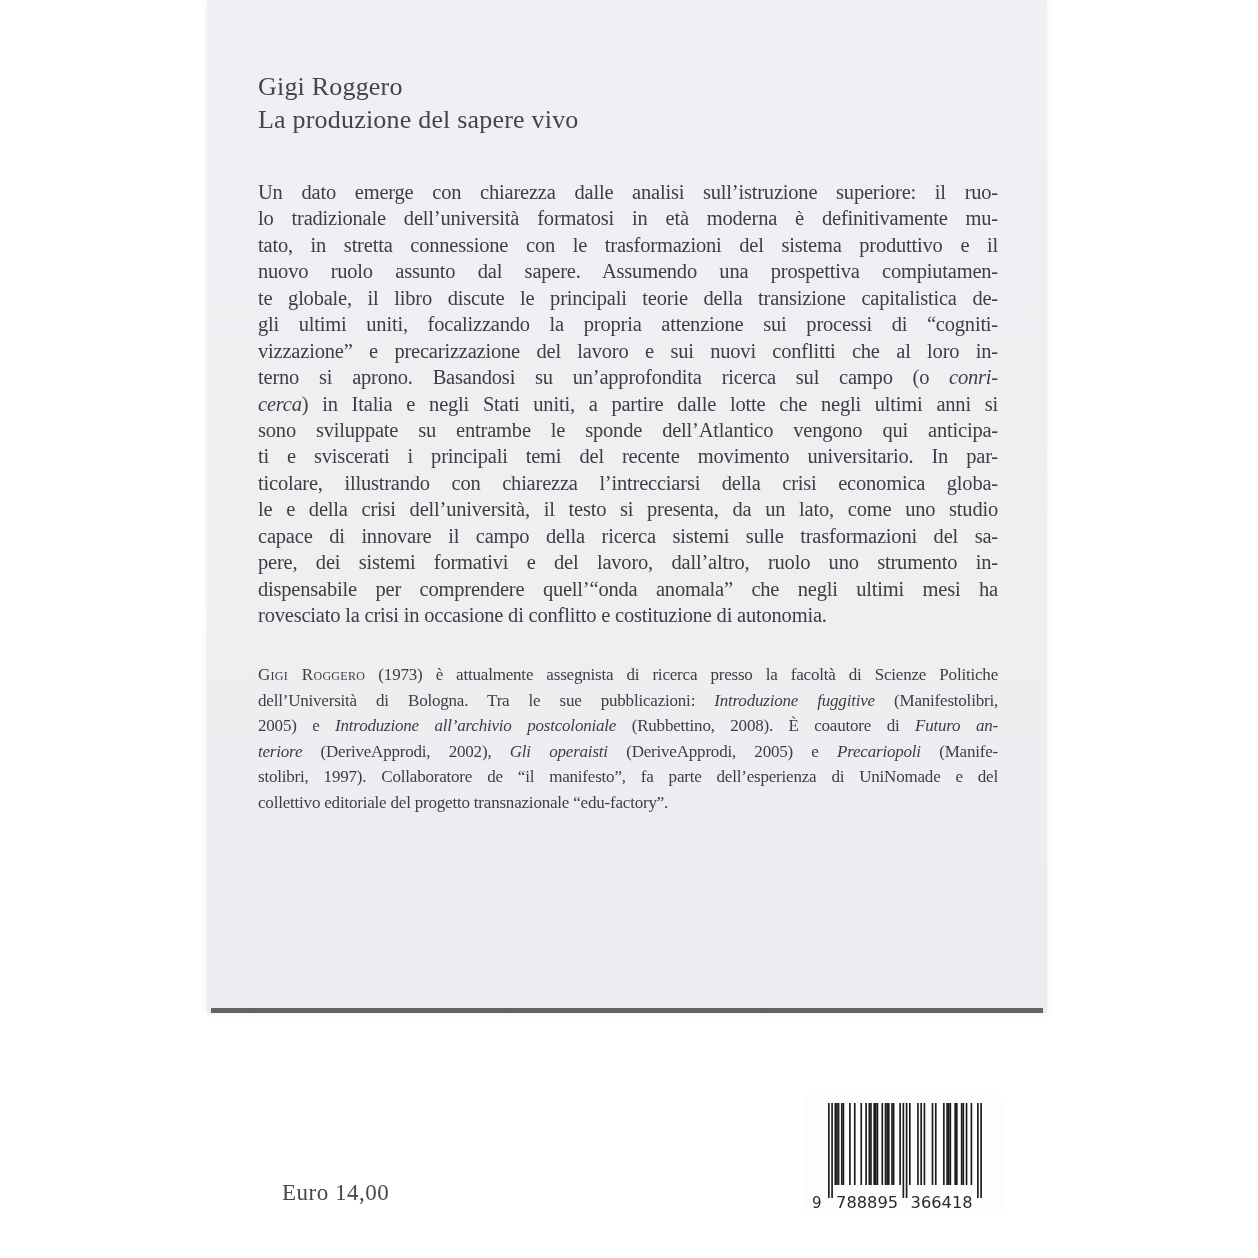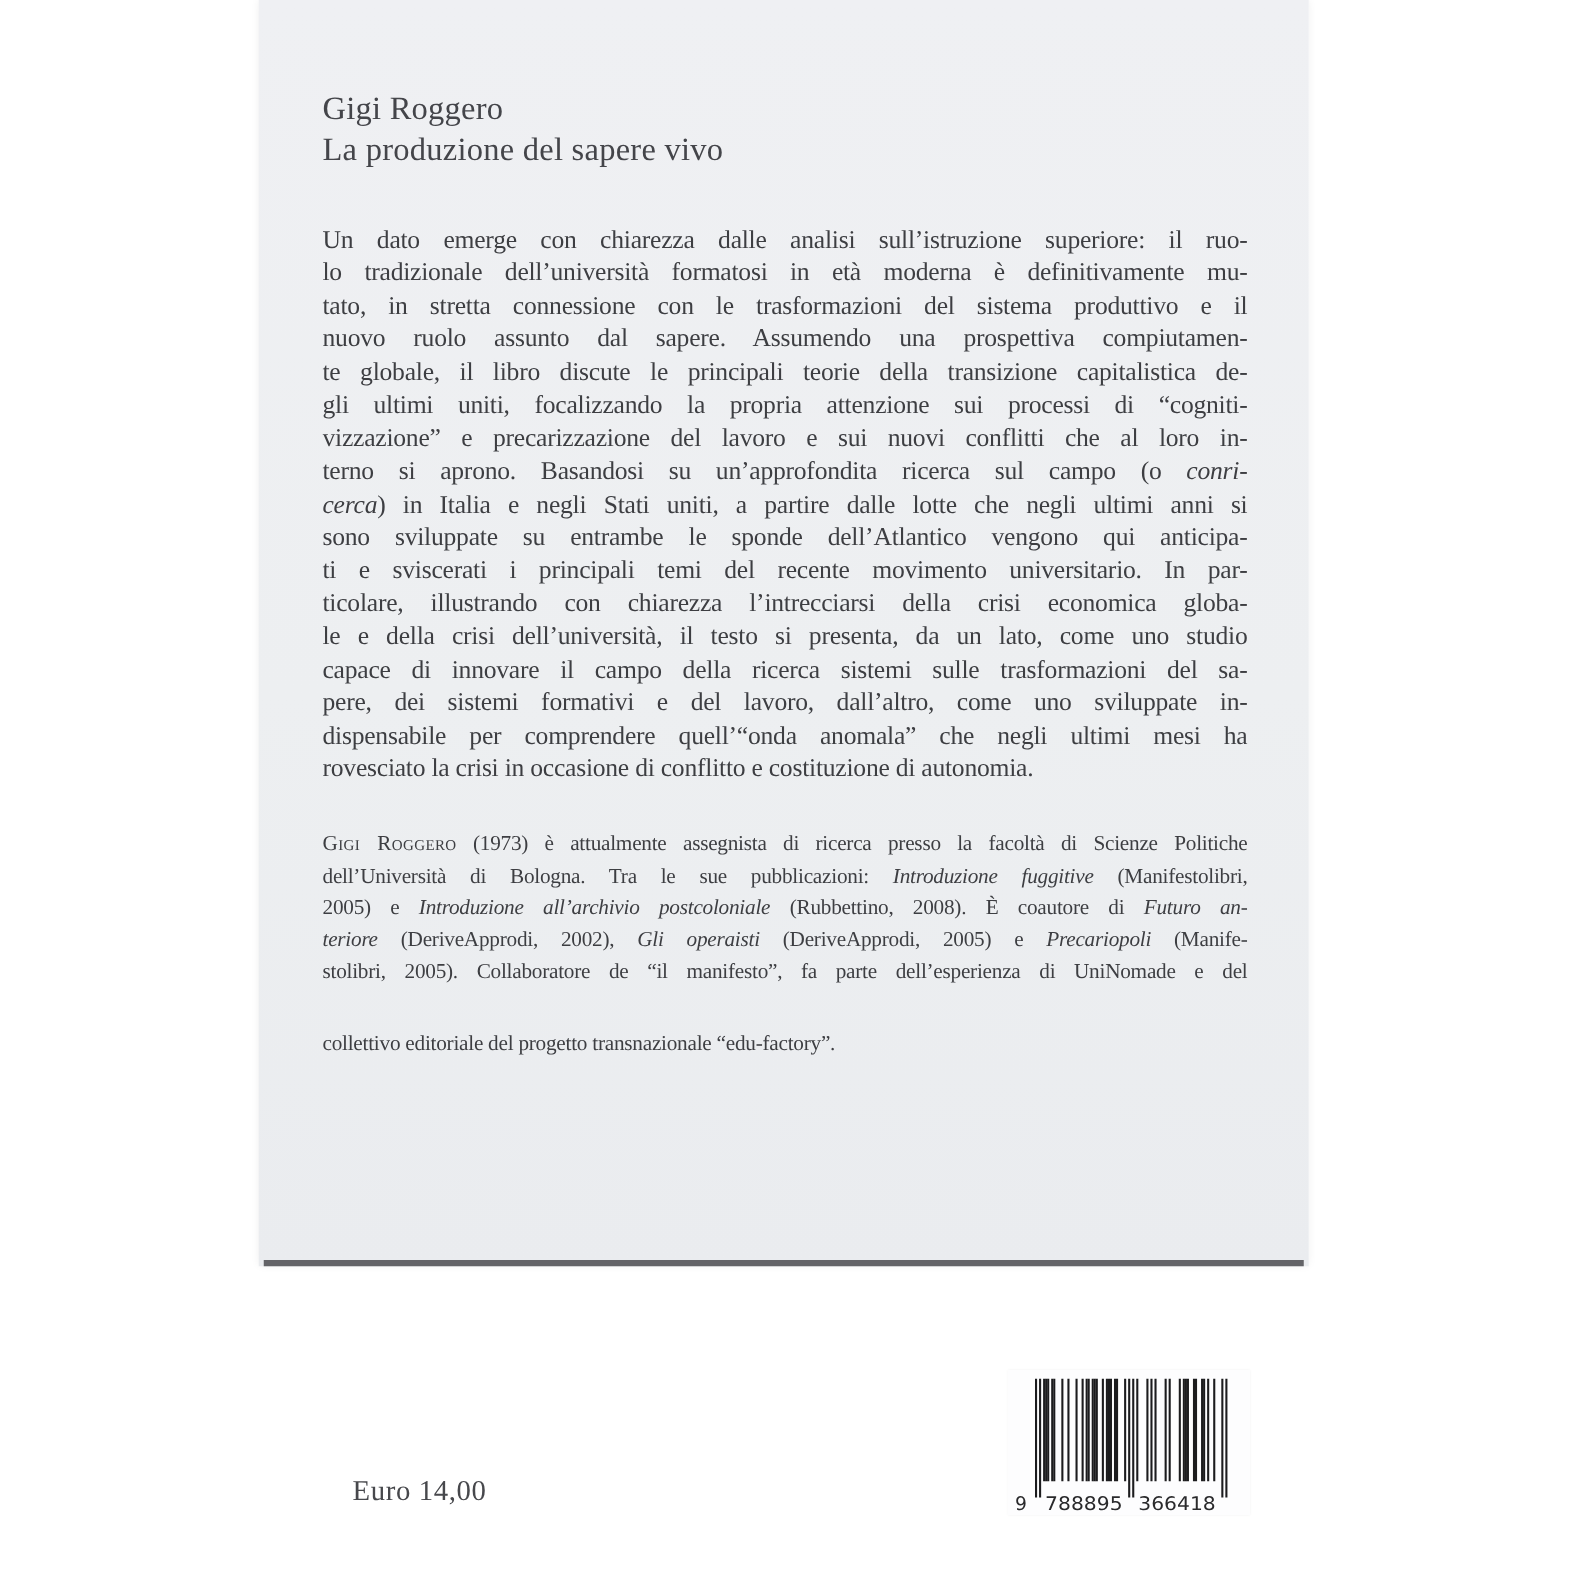--- a/index.html
+++ b/index.html
@@ -18,21 +18,21 @@
     position:absolute;left:51px;top:163px;width:740px;
     font-size:20.5px;color:#3d3e42;letter-spacing:-0.2px;margin-top:16px;
   }
   .synopsis .line{height:26.45px;line-height:26.45px;text-align:justify;text-align-last:justify;overflow:hidden;}
   .synopsis .line:last-child{text-align-last:left;}
   .bio{
     position:absolute;left:51px;top:662px;width:740px;
     font-size:17px;color:#3d3e42;letter-spacing:-0.2px;
   }
   .bio .line{height:25.6px;line-height:25.6px;text-align:justify;text-align-last:justify;overflow:hidden;}
-  .bio .line:last-child{text-align-last:left;margin-top:32px;}
+  .bio .line:last-child{text-align-last:left;}
   .it{font-style:italic;}
   .sc{font-variant:small-caps;letter-spacing:0.3px;}
   .price{position:absolute;left:51px;top:1180px;font-size:23px;color:#47484c;letter-spacing:0.5px;margin-left:24px;}
   .barcode-box{
     position:absolute;left:599px;top:1096px;width:194px;height:116px;
     background:#fdfdfe;box-shadow:0 0 2px rgba(0,0,0,0.06);
   }
   .barcode-box svg{display:block;}
   .bottom-edge{
     position:absolute;left:4px;right:4px;bottom:0;height:5px;
@@ -57,31 +57,31 @@
       <div class="line"><span>te globale, il libro discute le principali teorie della transizione capitalistica de-</span></div>
       <div class="line"><span>gli ultimi uniti, focalizzando la propria attenzione sui processi di “cogniti-</span></div>
       <div class="line"><span>vizzazione” e precarizzazione del lavoro e sui nuovi conflitti che al loro in-</span></div>
       <div class="line"><span>terno si aprono. Basandosi su un’approfondita ricerca sul campo (o </span><span class="it">conri-</span></div>
       <div class="line"><span class="it">cerca</span><span>) in Italia e negli Stati uniti, a partire dalle lotte che negli ultimi anni si</span></div>
       <div class="line"><span>sono sviluppate su entrambe le sponde dell’Atlantico vengono qui anticipa-</span></div>
       <div class="line"><span>ti e sviscerati i principali temi del recente movimento universitario. In par-</span></div>
       <div class="line"><span>ticolare, illustrando con chiarezza l’intrecciarsi della crisi economica globa-</span></div>
       <div class="line"><span>le e della crisi dell’università, il testo si presenta, da un lato, come uno studio</span></div>
       <div class="line"><span>capace di innovare il campo della ricerca sistemi sulle trasformazioni del sa-</span></div>
-      <div class="line"><span>pere, dei sistemi formativi e del lavoro, dall’altro, come uno sviluppate in-</span></div>
+      <div class="line"><span>pere, dei sistemi formativi e del lavoro, dall’altro, ruolo uno strumento in-</span></div>
       <div class="line"><span>dispensabile per comprendere quell’“onda anomala” che negli ultimi mesi ha</span></div>
       <div class="line"><span>rovesciato la crisi in occasione di conflitto e costituzione di autonomia.</span></div>
     </div>
 
   <div class="bio">
       <div class="line"><span class="sc">Gigi Roggero</span><span> (1973) è attualmente assegnista di ricerca presso la facoltà di Scienze Politiche</span></div>
       <div class="line"><span>dell’Università di Bologna. Tra le sue pubblicazioni: </span><span class="it">Introduzione fuggitive</span><span> (Manifestolibri,</span></div>
       <div class="line"><span>2005) e </span><span class="it">Introduzione all’archivio postcoloniale</span><span> (Rubbettino, 2008). È coautore di </span><span class="it">Futuro an-</span></div>
       <div class="line"><span class="it">teriore</span><span> (DeriveApprodi, 2002), </span><span class="it">Gli operaisti</span><span> (DeriveApprodi, 2005) e </span><span class="it">Precariopoli</span><span> (Manife-</span></div>
-      <div class="line"><span>stolibri, 2005). Collaboratore de “il manifesto”, fa parte dell’esperienza di UniNomade e del</span></div>
+      <div class="line"><span>stolibri, 1997). Collaboratore de “il manifesto”, fa parte dell’esperienza di UniNomade e del</span></div>
       <div class="line"><span>collettivo editoriale del progetto transnazionale “edu-factory”.</span></div>
     </div>
 
   <div class="price">Euro 14,00</div>
 
   <div class="barcode-box">
     <svg id="barcode-svg" width="194" height="116" viewBox="0 0 194 116">
         <rect x="22.00" y="7" width="1.67" height="95" fill="#1c1c1e"></rect>
         <rect x="25.24" y="7" width="1.67" height="95" fill="#1c1c1e"></rect>
         <rect x="28.48" y="7" width="1.67" height="82" fill="#1c1c1e"></rect>

